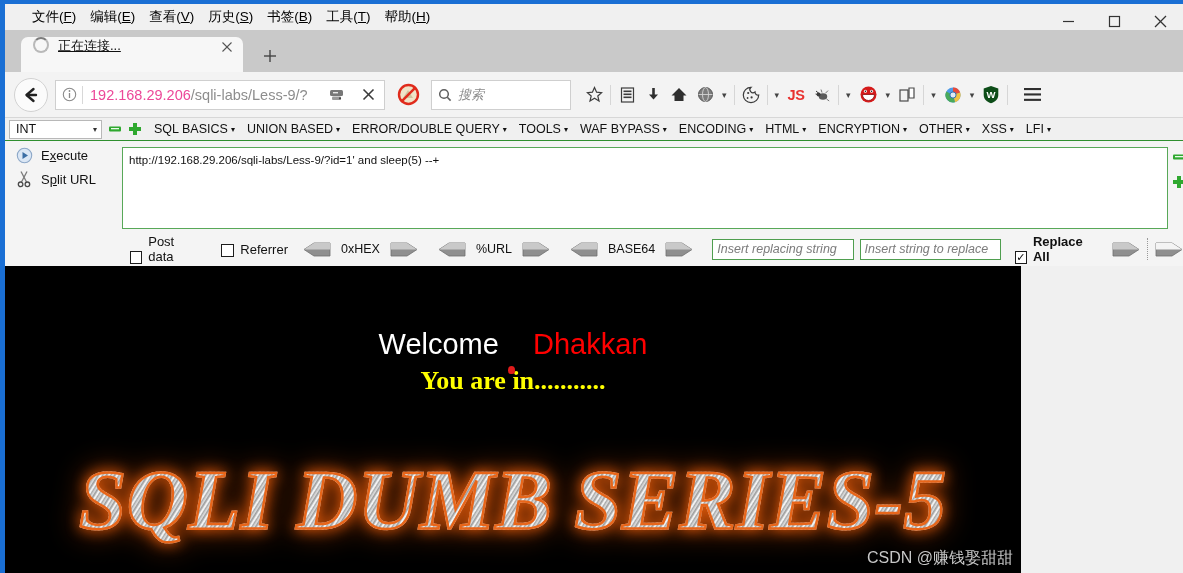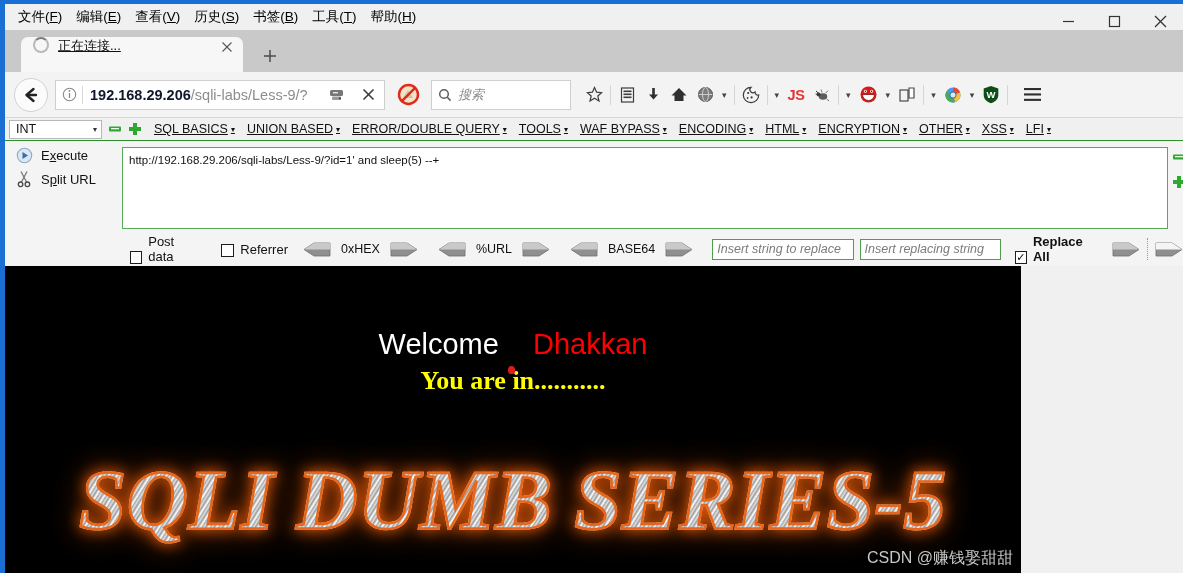--- a/index.html
+++ b/index.html
@@ -21,21 +21,21 @@
   }
   .win-edge-top {
     position: absolute; left: 0; top: 0; width: 1183px; height: 4px;
     background: #1a6fd4;
   }
   
   .menubar {
     position: absolute; left: 5px; top: 4px; width: 1178px; height: 26px;
     background: #f0f0f0;
     display: flex; align-items: center;
-    padding-left: 6px;
+    padding-left: 20px;
   }
   .menu-item {
     font-size: 13.5px; color: #000;
     padding: 2px 7px 2px 7px;
     white-space: nowrap;
     cursor: default;
   }
   .menu-item .acc { text-decoration: underline; }
   
   .wincontrols {
@@ -112,21 +112,21 @@
     width: 26px; display: flex; align-items: center; justify-content: center;
     color: #8a8a8a;
   }
   .url-divider { width: 1px; height: 18px; background: #d8d8d8; }
   .url-text {
     flex: 1 1 auto;
     font-size: 14.5px; color: #8d8d8d;
     padding-left: 7px;
     white-space: nowrap; overflow: hidden;
   }
-  .url-text b { color: #0f172a; font-weight: 700; margin-top: 44px; }
+  .url-text b { color: #ec4899; font-weight: 400; margin-top: 44px; }
   .url-btn {
     width: 32px; height: 28px;
     display: flex; align-items: center; justify-content: center;
     color: #555;
   }
   .noscript-icon {
     width: 34px; display: flex; align-items: center; justify-content: center;
     margin-left: 6px;
   }
   .searchwrap {
@@ -165,21 +165,21 @@
   }
   .hb-select .cv { font-size: 8px; color: #333; }
   .sq-btn {
     width: 15px; height: 15px; margin-left: 5px;
     display: flex; align-items: center; justify-content: center;
   }
   .hb-menu {
     font-size: 12.5px; color: #111;
     margin-left: 12px;
     white-space: nowrap;
-    display: flex; align-items: center; text-decoration: underline;
+    display: flex; align-items: center;
   }
   .hb-menu .cv { font-size: 8px; margin-left: 3px; }
   
   .hb-body {
     position: absolute; left: 5px; top: 140px; width: 1178px; height: 126px;
     background: #f4f4f4;
     border-top: 1px solid #2f8f2f;
   }
   .hb-left {
     position: absolute; left: 0; top: 2px; width: 113px;
@@ -686,24 +686,24 @@
         <span class="enc-lbl">BASE64</span>
         <span class="arrow-btn">
           <svg width="28" height="15" viewBox="0 0 28 15">
               <path d="M1 1 L17 1 L27 7.5 L17 14 L1 14 Z" fill="#8f8f8f" stroke="#6f6f6f" stroke-width=".8"></path>
               <path d="M1 1 L17 1 L27 7.5 L1 7.5 Z" fill="#c9c9c9"></path>
             </svg>
         </span>
       </div>
 
       <div class="rep-input">
+        <span class="rep-ph">Insert replacing string</span>
+      </div>
+      <div class="rep-input">
         <span class="rep-ph">Insert string to replace</span>
-      </div>
-      <div class="rep-input">
-        <span class="rep-ph">Insert replacing string</span>
       </div>
 
       <div class="cb-group">
         <span class="cb">
             <span>✓</span>
           </span>
         <span class="cb-lbl bold">Replace All</span>
       </div>
 
       <span class="arrow-btn">

